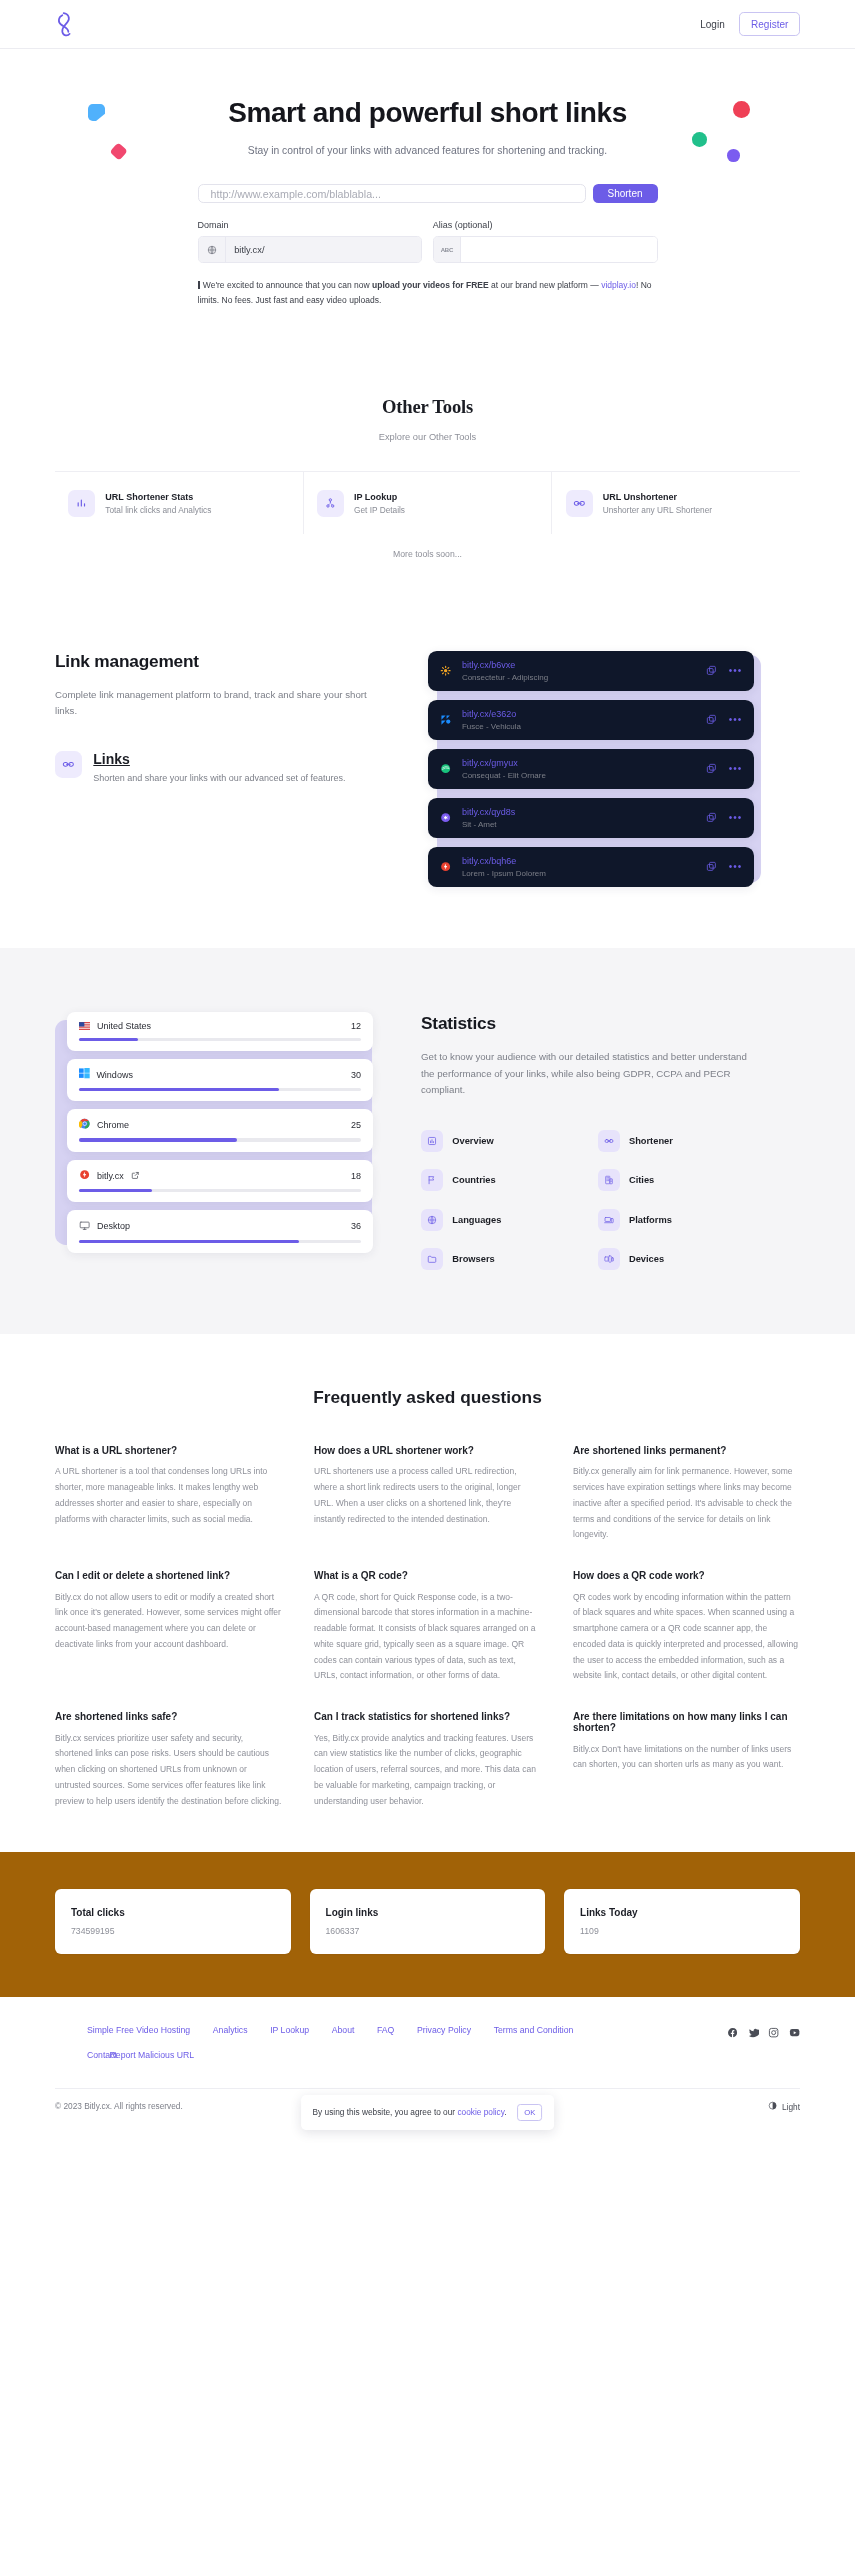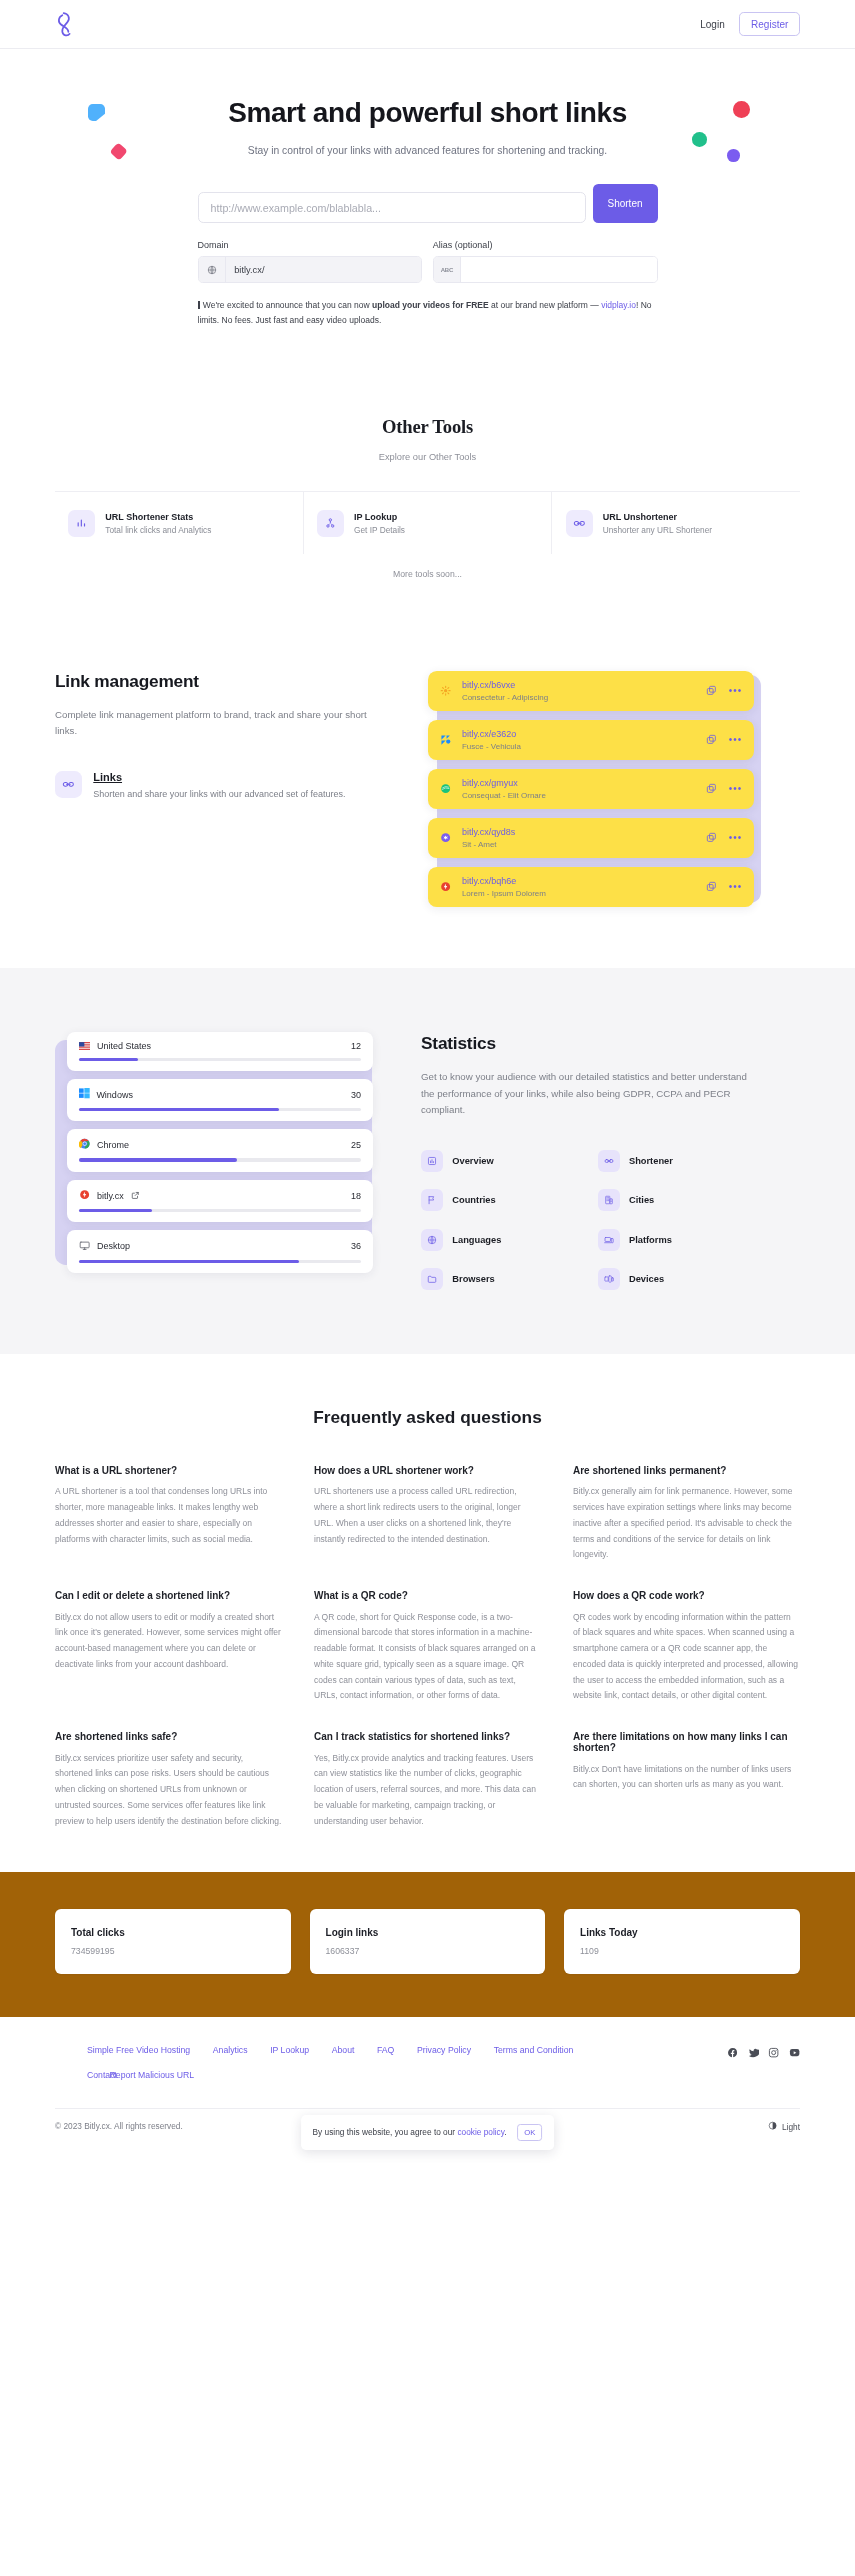--- a/index.html
+++ b/index.html
@@ -35,23 +35,23 @@
   
   .hero { position: relative; padding: 48px 0 27px; text-align: center; }
   .hero h1 {
     font-size: 28px; font-weight: 700; letter-spacing: -0.4px; color: #15161c;
   }
   .hero-sub { margin-top: 16px; font-size: 10.3px; color: #6e7280; }
   .shorten-row {
     margin: 28px auto 0; width: 460px; display: flex; gap: 6.7px; align-items: stretch;
   }
   .url-input {
-    flex: 1; height: 31px; border: 0.7px solid #e3e3ec; border-radius: 5.3px;
+    flex: 1; height: 19px; border: 0.7px solid #e3e3ec; border-radius: 5.3px;
     padding: 0 12px; font-size: 10.7px; color: #3d4049; font-family: inherit;
-    background: #fff; outline: none; margin-top: 8px;
+    background: #fff; outline: none;
   }
   .url-input::placeholder { color: #a9abb5; }
   .shorten-btn {
     width: 65px; background: #6c5ce7; color: #fff; border: none; border-radius: 5.3px;
     font-size: 10px; cursor: pointer; font-family: inherit;
   }
   .field-row {
     margin: 17.3px auto 0; width: 460px; display: flex; gap: 10.7px; text-align: left;
   }
   .field-col { flex: 1; }
@@ -108,31 +108,31 @@
   
   .lm { padding: 71px 55px 53px; display: flex; gap: 40px; align-items: flex-start; }
   .lm-left { width: 333px; padding-top: 8px; }
   .lm-left h2 { font-size: 17.3px; font-weight: 700; color: #16181f; letter-spacing: -0.2px; }
   .lm-left p.lead { margin-top: 14.7px; font-size: 9.7px; line-height: 1.7; color: #7c7f88; }
   .feature { margin-top: 31px; display: flex; gap: 11.3px; }
   .feature-ico {
     width: 27px; height: 27px; flex: 0 0 27px; border-radius: 7.3px;
     background: #eeebfd; display: flex; align-items: center; justify-content: center;
   }
-  .feature-title { font-size: 11px; font-weight: 700; color: #1b1d24; text-decoration: underline; }
+  .feature-title { font-size: 14px; font-weight: 700; color: #1b1d24; text-decoration: underline; }
   .feature-desc { margin-top: 4px; font-size: 9px; line-height: 1.65; color: #7c7f88; }
 
   .lm-right { position: relative; width: 333px; padding: 8px 6.7px 8px 0; }
   .lm-right .stackbg {
     position: absolute; left: 9.3px; top: 12px; right: 0; bottom: 12px;
     background: #d6d2f2; border-radius: 10.7px;
   }
   .link-list { position: relative; display: flex; flex-direction: column; gap: 8.7px; }
   .link-card {
-    background: #fde047; border-radius: 8.7px; padding: 9.3px 12px 9.3px 11.3px;
+    background: #0f172a; border-radius: 8.7px; padding: 9.3px 12px 9.3px 11.3px;
     display: flex; align-items: center; gap: 9.3px;
     box-shadow: 0 2px 9.3px rgba(40,40,80,.09);
   }
   .fav { width: 13.3px; height: 13.3px; flex: 0 0 13.3px; display:flex; align-items:center; justify-content:center; }
   .link-text { flex: 1; }
   .link-url { font-size: 9px; color: #6c5ce7; }
   .link-meta { margin-top: 2.7px; font-size: 8px; color: #7c7f88; }
   .card-actions { display: flex; align-items: center; gap: 12px; color: #6c5ce7; }
   .dots { letter-spacing: 1px; font-size: 10px; line-height: 1; color: #6c5ce7; }
 

